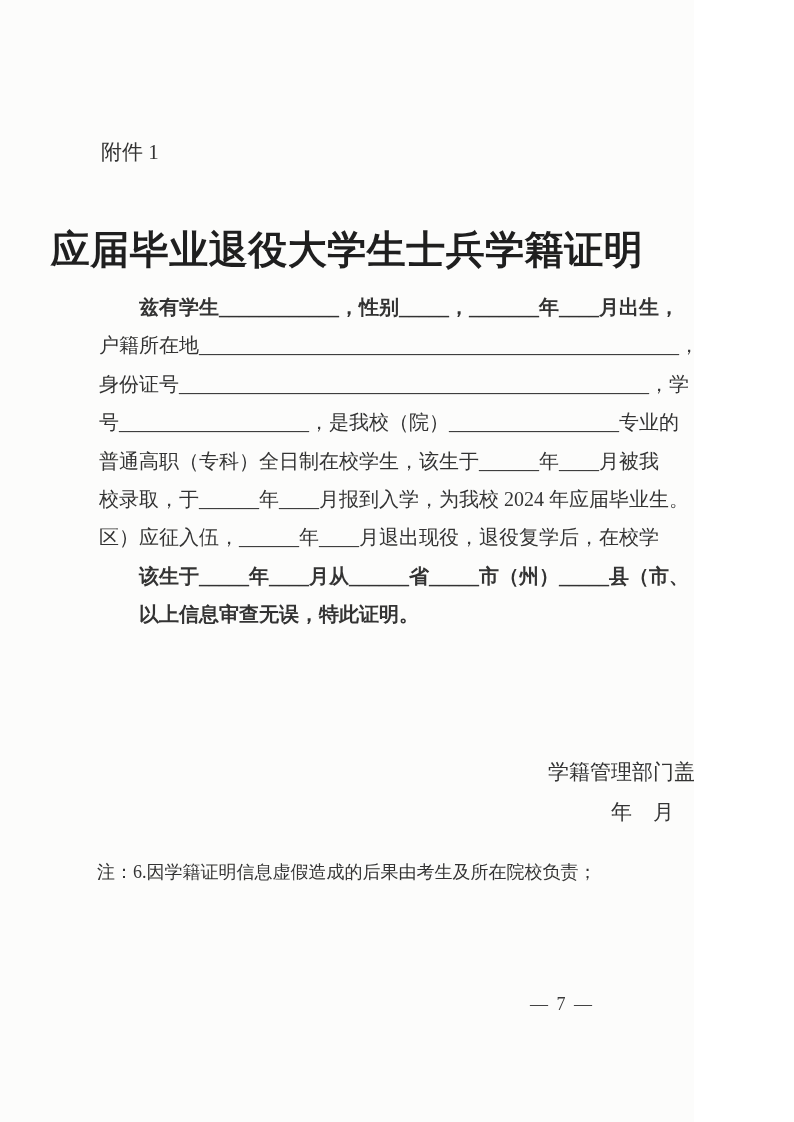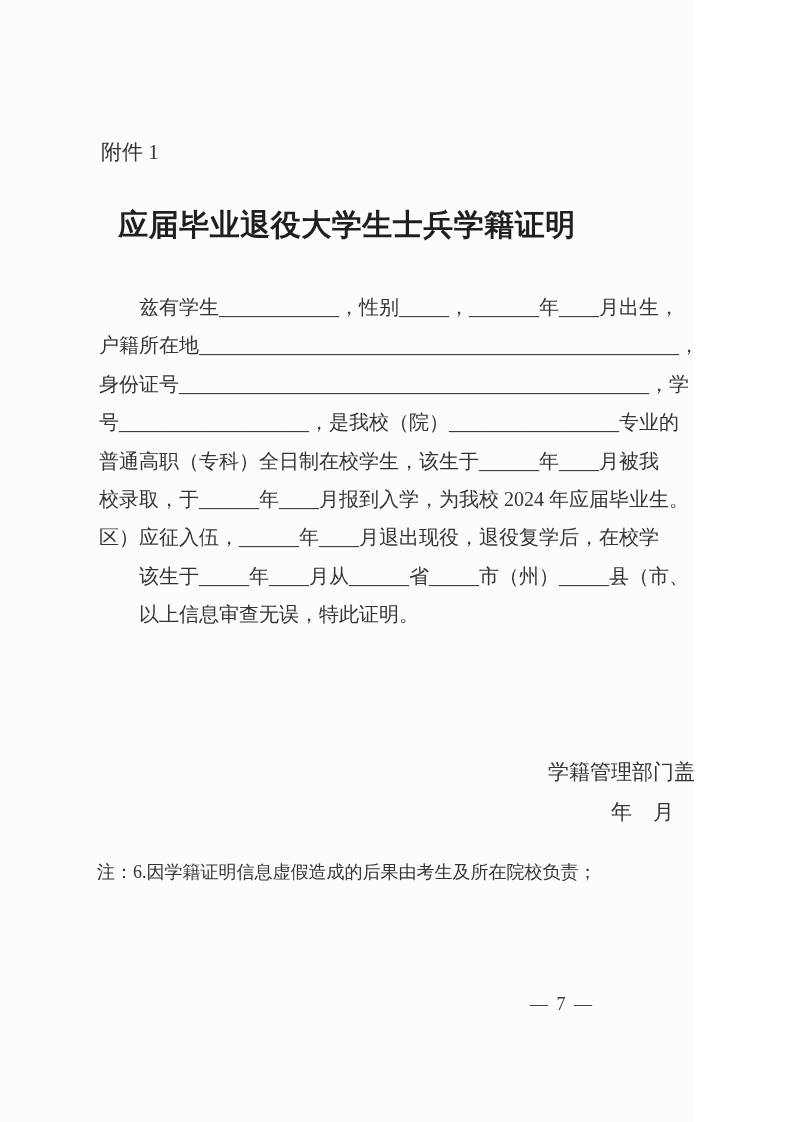--- a/index.html
+++ b/index.html
@@ -20,42 +20,43 @@
     position: absolute;
     left: 101px;
     top: 138px;
     font-size: 21px;
     color: #333;
   }
   .doc-title {
     position: absolute;
     left: 0;
     right: 0;
-    top: 205px;
+    top: 223px;
     margin: 0;
     text-align: center;
-    font-size: 30px;
+    font-size: 39px;
     font-weight: bold;
     letter-spacing: 0.5px;
     color: #1f1f1f;
   }
   .doc-body {
     position: absolute;
     left: 99px;
     top: 288px;
     width: 640px;
     font-size: 20px;
     line-height: 38.4px;
     color: #333;
   }
   .line {
     white-space: nowrap;
   }
   .indent {
     text-indent: 40px;
+    font-weight: bold;
   }
   .signature {
     position: absolute;
     left: 420px;
     top: 752px;
     width: 296px;
     text-align: right;
     font-size: 21px;
     color: #333;
   }

